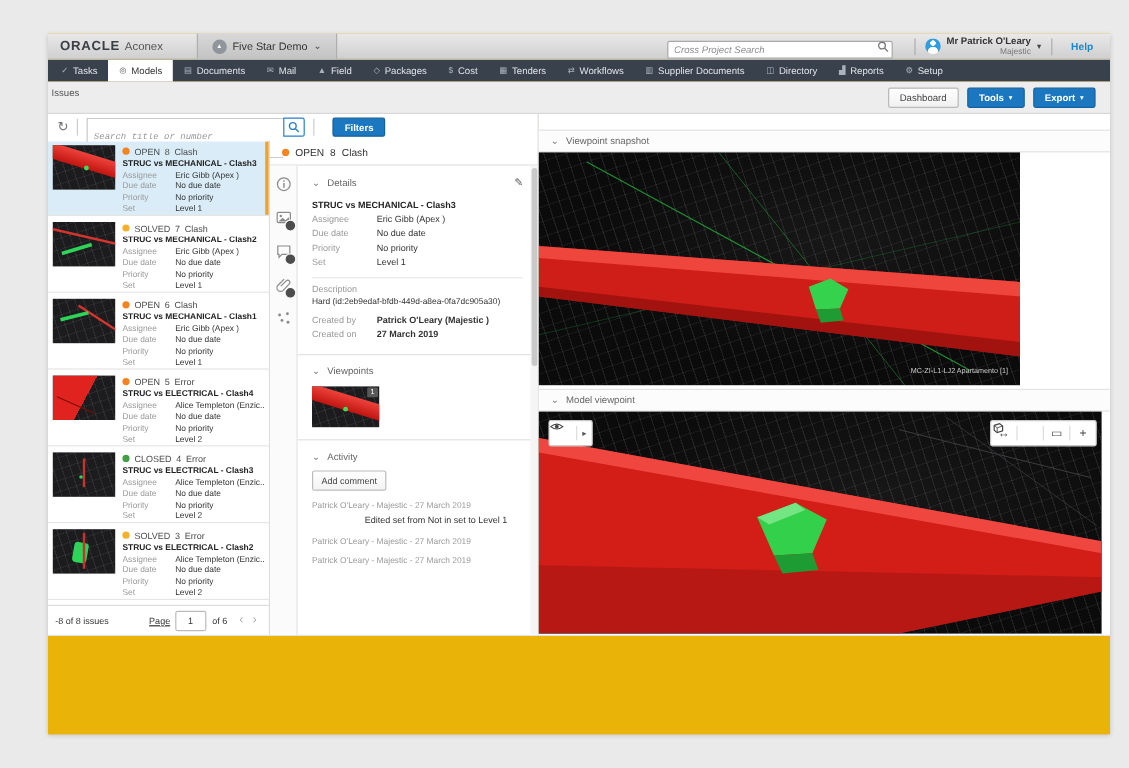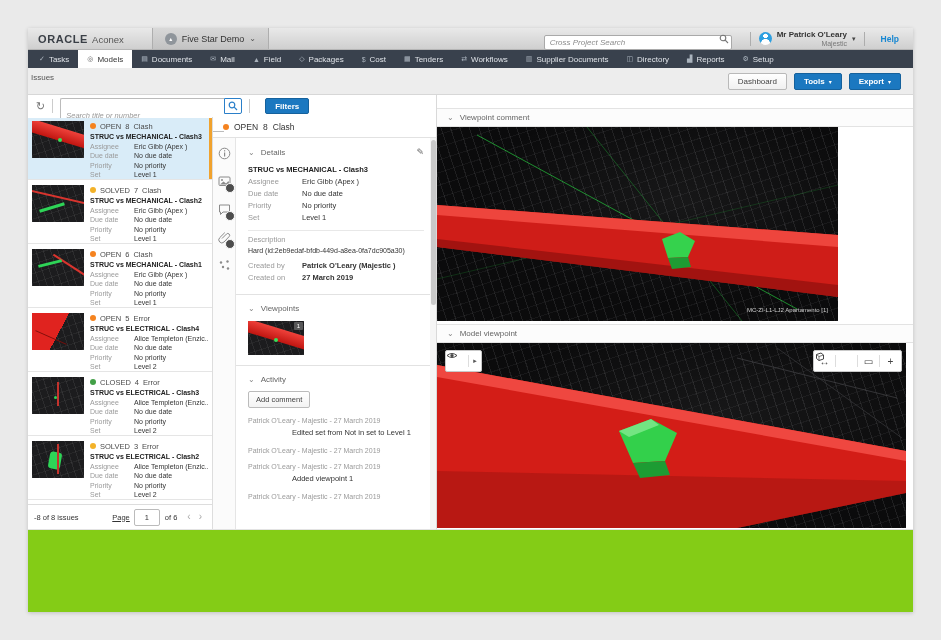--- a/index.html
+++ b/index.html
@@ -1,18 +1,18 @@
 <!DOCTYPE html>
 <html><head>
 <meta charset="utf-8">
 <style>
   html,body{margin:0;padding:0;}
   body{width:941px;height:640px;background:#eaeaea;position:relative;overflow:hidden;
        font-family:"Liberation Sans","DejaVu Sans",sans-serif;-webkit-font-smoothing:antialiased;}
-  .app{position:absolute;left:28px;top:28px;width:885px;height:584px;background:#84cc16;
+  .app{position:absolute;left:40px;top:28px;width:885px;height:584px;background:#eab308;
        box-shadow:0 1px 4px rgba(0,0,0,.18);}
 
   
   .topbar{position:absolute;left:0;top:0;right:0;height:22px;background:linear-gradient(#e9e9e9,#cfcfcf);
           border-bottom:1px solid #b5b5b5;display:flex;align-items:center;box-sizing:border-box;}
   .brand{display:flex;align-items:baseline;gap:4px;padding:0 10px;}
   .brand-oracle{font-size:11px;font-weight:bold;letter-spacing:.6px;color:#3a3f46;}
   .brand-prod{font-size:9.5px;color:#555;}
   .proj{height:100%;display:flex;align-items:center;gap:5px;padding:0 12px;margin-left:18px;cursor:pointer;
         background:linear-gradient(#d8d8d8,#c3c3c3);border-left:1px solid #aeaeae;border-right:1px solid #aeaeae;
@@ -56,21 +56,21 @@
   .btn-last{margin-right:12px;}
 
   
   .content{position:absolute;left:0;top:67px;width:409px;height:435px;border-right:1px solid #d9d9d9;
            border-bottom:1px solid #e3e3e3;box-sizing:border-box;background:#fff;}
   .list-toolbar{height:22px;display:flex;align-items:center;padding-left:8px;}
   .refresh{font-size:11px;color:#777;cursor:pointer;line-height:1;}
   .tdiv{width:1px;height:14px;background:#ccc;margin:0 7px;}
   .lsearch{display:flex;width:182px;height:16px;}
   .lsearch input{flex:1;min-width:0;border:1px solid #bbb;border-right:none;border-radius:2px 0 0 2px;
-                 font-size:7.5px;font-style:italic;padding:16px 5px;color:#444;font-family:Liberation Sans, sans-serif;}
+                 font-size:7.5px;font-style:italic;padding:16px 5px;color:#444;font-family:Liberation Mono, monospace;}
   .lsearch input::placeholder{color:#999;font-style:italic;}
   .sbtn{width:18px;border:1px solid #2a7fc9;background:#fff;border-radius:0 2px 2px 0;
         display:flex;align-items:center;justify-content:center;cursor:pointer;box-sizing:border-box;}
   .filters{margin-left:8px;height:16px;}
 
   .cols{position:absolute;top:22px;left:0;right:0;bottom:0;display:flex;}
   .listcol{width:185px;flex:none;border-right:1px solid #ddd;display:flex;flex-direction:column;box-sizing:border-box;}
   .items{flex:1;overflow:hidden;padding-top:1px;}
   .item{position:relative;height:62px;margin-bottom:2px;background:#fff;border-bottom:1px solid #e5e5e5;
         display:flex;padding:3px 4px;box-sizing:border-box;cursor:pointer;}
@@ -596,44 +596,40 @@
 
                 <div>
                   <div class="act-meta">Patrick O'Leary - Majestic - 27 March 2019</div>
                   <div class="act-text">Edited set from Not in set to Level 1</div>
                 </div>
 
                 <div>
                   <div class="act-meta">Patrick O'Leary - Majestic - 27 March 2019</div>
                 </div>
 
-                <div>
-                  <div class="act-meta">Patrick O'Leary - Majestic - 27 March 2019</div>
-                  <div class="act-text">Added viewpoint 1</div>
-                </div>
 
                 <div>
                   <div class="act-meta">Patrick O'Leary - Majestic - 27 March 2019</div>
 
                 </div>
               </div>
             <div class="scrolltrack">
                 <span class="scrollthumb"></span>
               </div>
           </div>
         </div>
       </div>
     </div>
   </div>
 
   <div class="rightcol">
     <div class="r-top-gap"></div>
     <div class="r-sec-head">
       <span class="sec-chev">⌄</span>
-      <span>Viewpoint comment</span>
+      <span>Viewpoint snapshot</span>
     </div>
     <div class="snapshot wire">
       <svg viewBox="0 0 401 194" width="401" height="194">
         <line x1="40" y1="8" x2="360" y2="182" stroke="#25c43d" stroke-width="1" opacity="0.7"></line>
         <line x1="150" y1="0" x2="305" y2="194" stroke="#25c43d" stroke-width="0.8" opacity="0.45"></line>
         <line x1="0" y1="152" x2="401" y2="58" stroke="#1f9e33" stroke-width="0.7" opacity="0.35"></line>
         <polygon points="0,78 401,108 401,170 0,120" fill="#cf1d18"></polygon>
         <polygon points="0,78 401,108 401,120 0,88" fill="#ee453d"></polygon>
         <polygon points="0,112 401,158 401,170 0,120" fill="#8e100d" opacity="0.7"></polygon>
         <polygon points="225,112 243,105 258,114 251,130 231,131" fill="#35d24d"></polygon>

